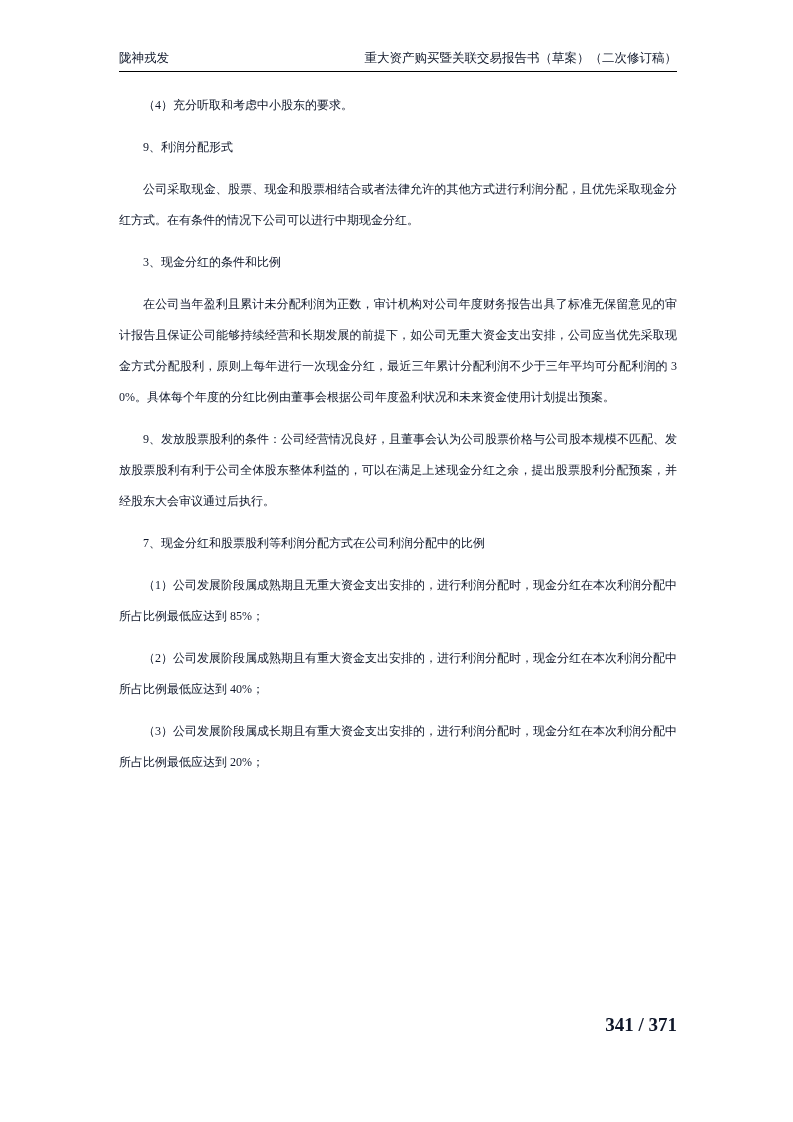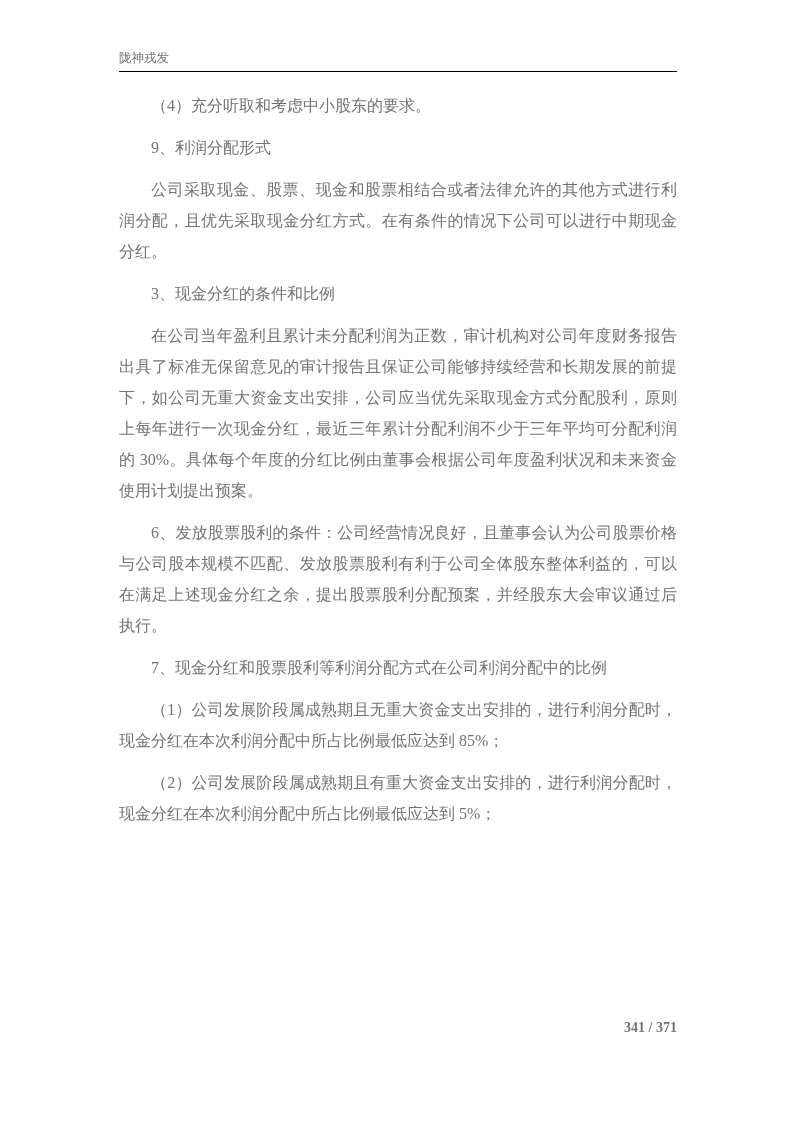--- a/index.html
+++ b/index.html
@@ -6,21 +6,21 @@
     margin: 0;
     padding: 0;
     background: #ffffff;
   }
   .page {
     position: relative;
     width: 793px;
     height: 1122px;
     margin: 0 auto;
     background: #ffffff;
-    color: #737373;
+    color: #0f172a;
     font-family: "Liberation Serif", "DejaVu Serif", serif;
     box-sizing: border-box;
     overflow: hidden;
   }
   .header {
     position: absolute;
     left: 119px;
     right: 116px;
     top: 50px;
     display: flex;
@@ -31,55 +31,57 @@
     padding-bottom: 5px;
     border-bottom: 1.5px solid #000000;
   }
   .header .h-left { white-space: nowrap; }
   .header .h-right { white-space: nowrap; }
   .content {
     position: absolute;
     left: 119px;
     right: 116px;
     top: 90px;
-    font-size: 16px;
+    font-size: 12px;
     line-height: 31px;
     text-align: justify;
   }
   .para {
     margin: 0 0 11px 0;
     text-indent: 2em;
     word-break: break-all;
   }
   .footer {
     position: absolute;
     right: 116px;
     bottom: 86px;
-    font-size: 14px;
+    font-size: 19px;
     font-weight: bold;
   }
 </style>
 </head>
 <body>
 
 <div class="page">
 
   <div class="header">
     <span class="h-left">陇神戎发</span>
+    <span class="h-right">重大资产购买暨关联交易报告书（草案）（二次修订稿）</span>
   </div>
 
   <div class="content">
     <p class="para">（4）充分听取和考虑中小股东的要求。</p>
     <p class="para">9、利润分配形式</p>
     <p class="para">公司采取现金、股票、现金和股票相结合或者法律允许的其他方式进行利润分配，且优先采取现金分红方式。在有条件的情况下公司可以进行中期现金分红。</p>
     <p class="para">3、现金分红的条件和比例</p>
     <p class="para">在公司当年盈利且累计未分配利润为正数，审计机构对公司年度财务报告出具了标准无保留意见的审计报告且保证公司能够持续经营和长期发展的前提下，如公司无重大资金支出安排，公司应当优先采取现金方式分配股利，原则上每年进行一次现金分红，最近三年累计分配利润不少于三年平均可分配利润的 30%。具体每个年度的分红比例由董事会根据公司年度盈利状况和未来资金使用计划提出预案。</p>
-    <p class="para">6、发放股票股利的条件：公司经营情况良好，且董事会认为公司股票价格与公司股本规模不匹配、发放股票股利有利于公司全体股东整体利益的，可以在满足上述现金分红之余，提出股票股利分配预案，并经股东大会审议通过后执行。</p>
+    <p class="para">9、发放股票股利的条件：公司经营情况良好，且董事会认为公司股票价格与公司股本规模不匹配、发放股票股利有利于公司全体股东整体利益的，可以在满足上述现金分红之余，提出股票股利分配预案，并经股东大会审议通过后执行。</p>
     <p class="para">7、现金分红和股票股利等利润分配方式在公司利润分配中的比例</p>
     <p class="para">（1）公司发展阶段属成熟期且无重大资金支出安排的，进行利润分配时，现金分红在本次利润分配中所占比例最低应达到 85%；</p>
-    <p class="para">（2）公司发展阶段属成熟期且有重大资金支出安排的，进行利润分配时，现金分红在本次利润分配中所占比例最低应达到 5%；</p>
+    <p class="para">（2）公司发展阶段属成熟期且有重大资金支出安排的，进行利润分配时，现金分红在本次利润分配中所占比例最低应达到 40%；</p>
+    <p class="para">（3）公司发展阶段属成长期且有重大资金支出安排的，进行利润分配时，现金分红在本次利润分配中所占比例最低应达到 20%；</p>
   </div>
 
   <div class="footer">
     <span>341 / 371</span>
   </div>
 
 </div>
 
 </body></html>

